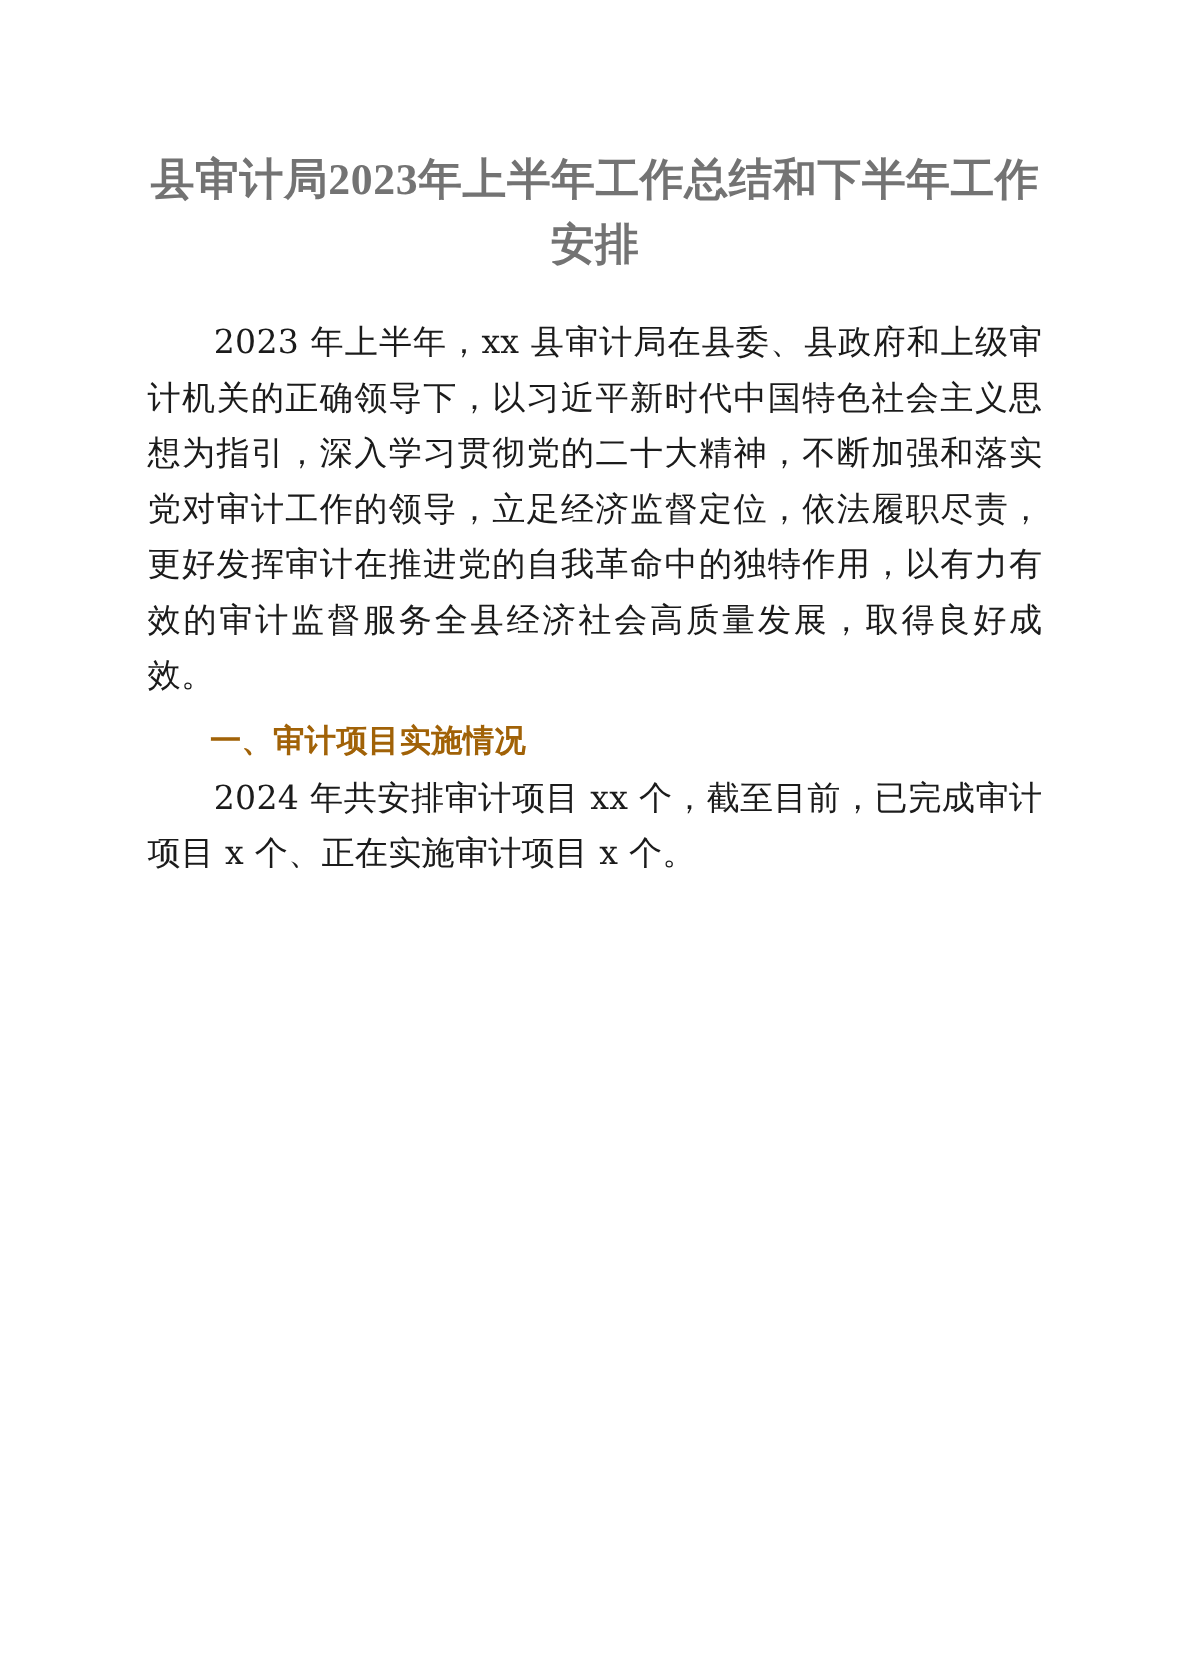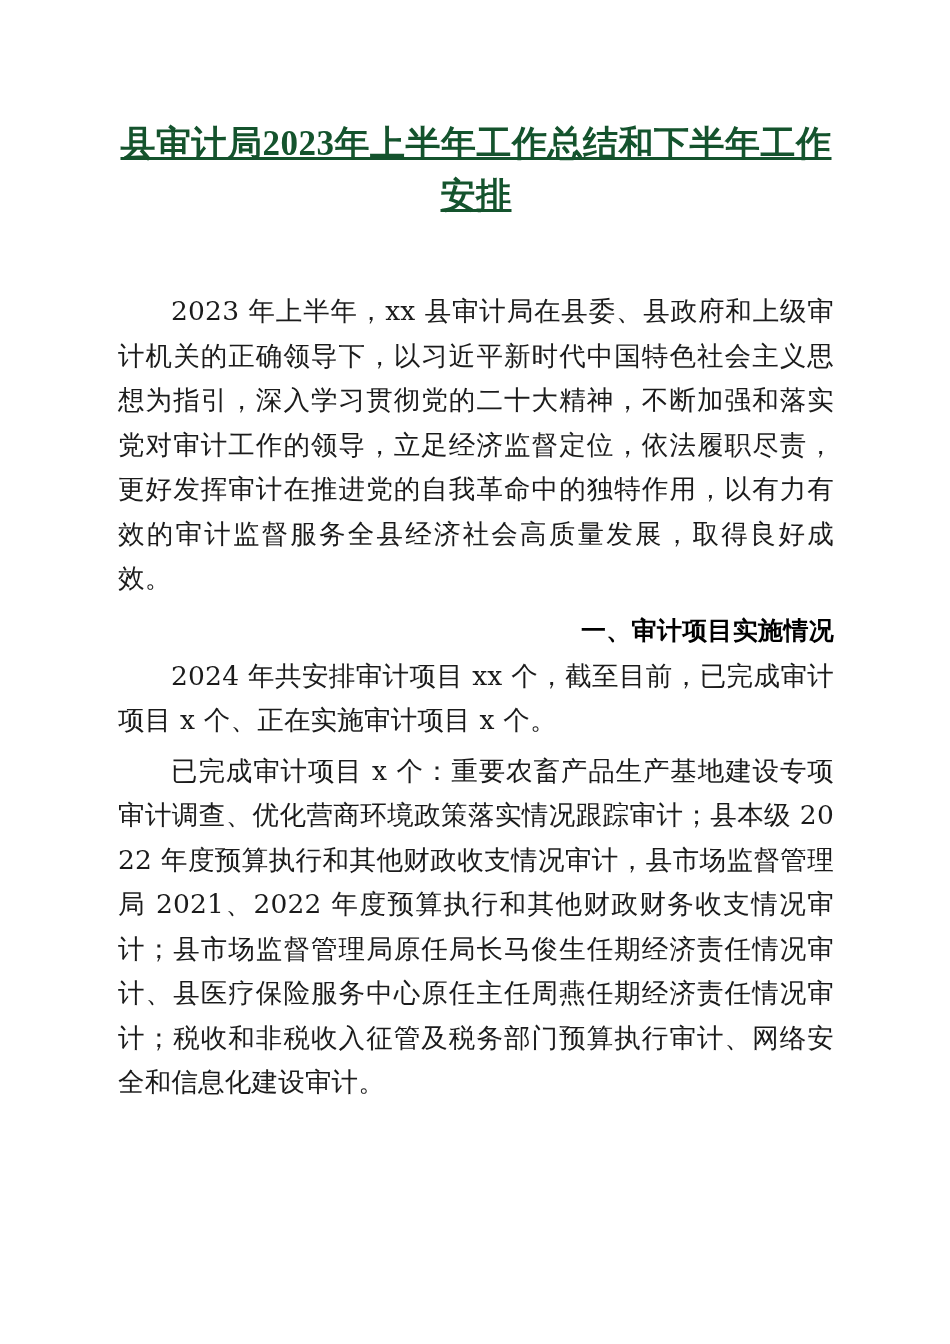--- a/index.html
+++ b/index.html
@@ -35,71 +35,68 @@
   
   .doc-title {
     margin: 0;
     padding-top: 118px;
     font-family: "Liberation Serif", "DejaVu Serif", serif;
     font-weight: 700;
     font-size: 35px;
     line-height: 52px;
     text-align: center;
     letter-spacing: 0.5px;
-    color: #14532d;
+    color: #737373;
     text-rendering: optimizeLegibility;
-    text-decoration: underline;
   }
 
   
   .para {
     margin: 0;
     font-family: "DejaVu Serif", "Liberation Serif", serif;
     font-size: 26.5px;
     line-height: 44.5px;
     text-align: justify;
     text-justify: inter-character;
     text-indent: 2em;
     color: #1b1b1b;
     letter-spacing: 0.2px;
     word-break: break-all;
   }
 
   .para.first {
-    margin-top: 67px;
+    margin-top: 30px;
   }
 
   .para.gap {
     margin-top: 6px;
   }
 
   
   .section-heading {
     margin: 7px 0 2px 0;
     font-family: "Liberation Sans", "DejaVu Sans", sans-serif;
     font-weight: 700;
     font-size: 25px;
     line-height: 44px;
     text-indent: 2em;
-    color: #000000;
+    color: #a16207;
     letter-spacing: 0.3px;
-    text-align: right;
   }
 </style>
 </head>
 <body>
 
 <div class="page">
   <div class="content">
 
     <h1 class="doc-title">县审计局2023年上半年工作总结和下半年工作安排</h1>
 
     <p class="para first">2023 年上半年，xx 县审计局在县委、县政府和上级审计机关的正确领导下，以习近平新时代中国特色社会主义思想为指引，深入学习贯彻党的二十大精神，不断加强和落实党对审计工作的领导，立足经济监督定位，依法履职尽责，更好发挥审计在推进党的自我革命中的独特作用，以有力有效的审计监督服务全县经济社会高质量发展，取得良好成效。</p>
 
     <h2 class="section-heading">一、审计项目实施情况</h2>
 
     <p class="para">2024 年共安排审计项目 xx 个，截至目前，已完成审计项目 x 个、正在实施审计项目 x 个。</p>
 
-    <p class="para gap">已完成审计项目 x 个：重要农畜产品生产基地建设专项审计调查、优化营商环境政策落实情况跟踪审计；县本级 2022 年度预算执行和其他财政收支情况审计，县市场监督管理局 2021、2022 年度预算执行和其他财政财务收支情况审计；县市场监督管理局原任局长马俊生任期经济责任情况审计、县医疗保险服务中心原任主任周燕任期经济责任情况审计；税收和非税收入征管及税务部门预算执行审计、网络安全和信息化建设审计。</p>
 
 
   </div>
 </div>
 
 </body></html>

